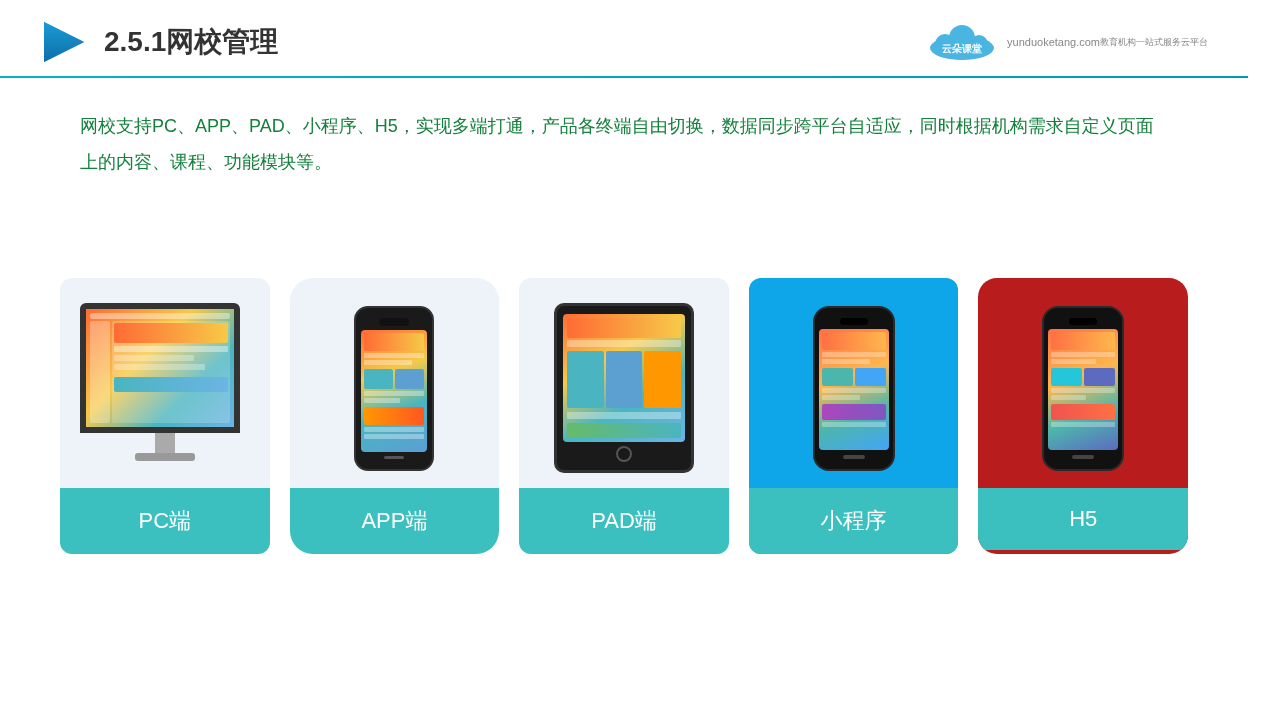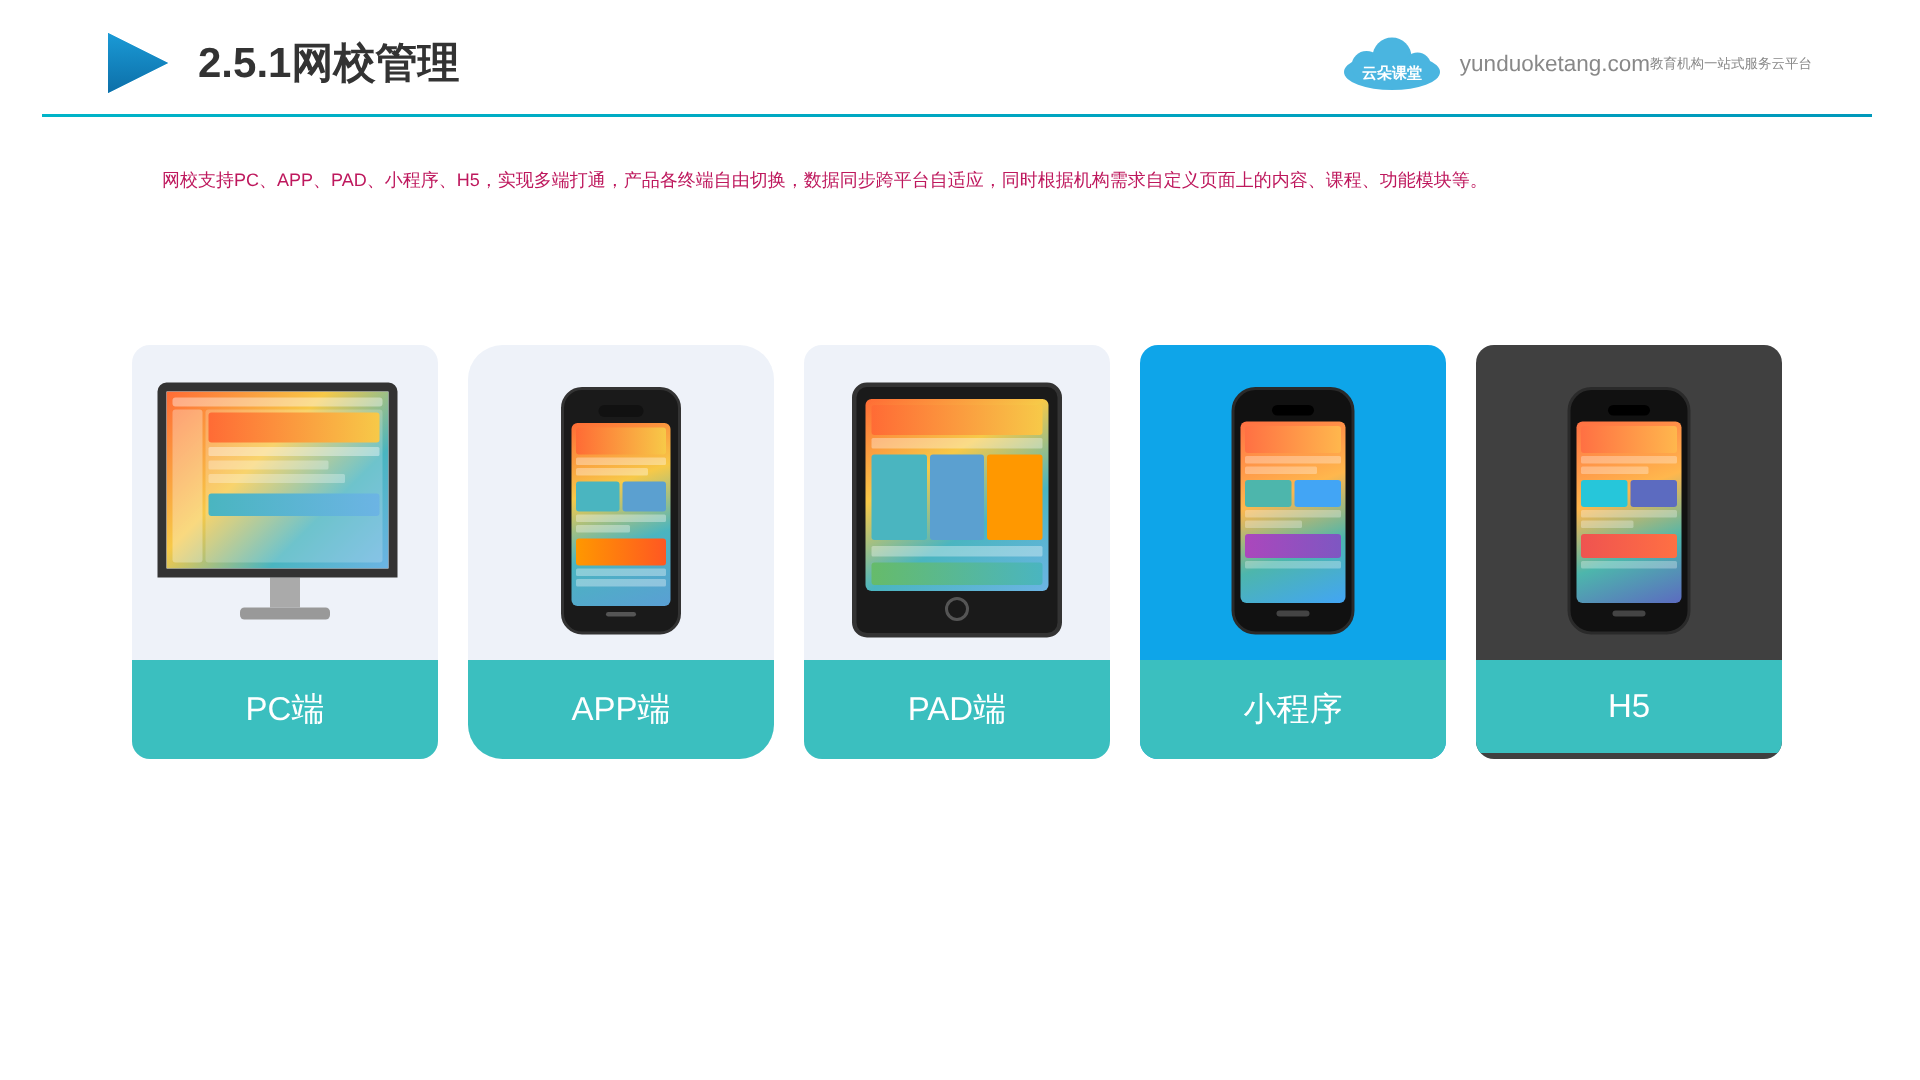--- a/index.html
+++ b/index.html
@@ -9,21 +9,20 @@
       width: 1280px;
       height: 720px;
       overflow: hidden;
     }
 
     .page {
       width: 1248px;
       height: 720px;
       background: #fff;
       position: relative;
-      padding-left: 28px;
     }
 
     
     .header {
       display: flex;
       align-items: center;
       justify-content: space-between;
       padding: 18px 40px 0 40px;
     }
 
@@ -53,22 +52,22 @@
     .divider {
       height: 2px;
       background: linear-gradient(to right, #00b4c8, #0099bb);
       margin: 10px 0 0 0;
       width: 100%;
     }
 
     
     .description {
       padding: 30px 80px 10px 80px;
-      font-size: 12px;
-      color: #be185d;
+      font-size: 18px;
+      color: #15803d;
       line-height: 2;
     }
 
     
     .cards-container {
       display: flex;
       justify-content: center;
       gap: 20px;
       padding: 30px 60px;
       margin-top: 10px;
@@ -309,21 +308,21 @@
 
     <div class="logo-area">
       <svg width="90" height="45" viewBox="0 0 90 45">
 
         <ellipse cx="45" cy="28" rx="32" ry="12" fill="#4ab5e0"></ellipse>
         <circle cx="28" cy="24" r="10" fill="#4ab5e0"></circle>
         <circle cx="45" cy="18" r="13" fill="#4ab5e0"></circle>
         <circle cx="62" cy="24" r="9" fill="#4ab5e0"></circle>
         <text x="45" y="32" text-anchor="middle" font-size="10" fill="white" font-family="Microsoft YaHei, sans-serif" font-weight="bold">云朵课堂</text>
       </svg>
-      <div style="font-size:15px;color:#888;text-align:center">yunduoketang.com</div>
+      <div style="font-size:11px;color:#888;text-align:center">yunduoketang.com</div>
       <div style="font-size:9px;color:#888;text-align:left">教育机构一站式服务云平台</div>
     </div>
   </div>
 
   <div class="divider"></div>
 
   <div class="description">
     <p>网校支持PC、APP、PAD、小程序、H5，实现多端打通，产品各终端自由切换，数据同步跨平台自适应，同时根据机构需求自定义页面上的内容、课程、功能模块等。</p>
   </div>
 
@@ -414,21 +413,21 @@
             <div class="mini-row" style="width:60%;"></div>
             <div style="height:16px;background:linear-gradient(90deg,#ab47bc,#7e57c2);border-radius:2px;margin-top:2px;"></div>
             <div class="mini-row"></div>
           </div>
           <div class="mini-phone-bar"></div>
         </div>
       </div>
       <div class="card-label">小程序</div>
     </div>
 
-    <div class="card" style="background:#404040;">
+    <div class="card" style="background:#b91c1c;border-radius:19px;">
       <div class="card-image-area">
         <div class="mini-phone">
           <div class="mini-phone-notch"></div>
           <div class="mini-phone-screen" style="background:linear-gradient(160deg,#ff7043 0%,#ffb74d 40%,#4db6ac 70%,#5c6bc0 100%);">
             <div style="height:18px;background:linear-gradient(90deg,#ff7043,#ffb74d);border-radius:2px;"></div>
             <div class="mini-row"></div>
             <div class="mini-row" style="width:70%;"></div>
             <div style="display:flex;gap:2px;margin-top:2px;">
               <div style="flex:1;height:18px;background:#26c6da;border-radius:2px;"></div>
               <div style="flex:1;height:18px;background:#5c6bc0;border-radius:2px;"></div>

